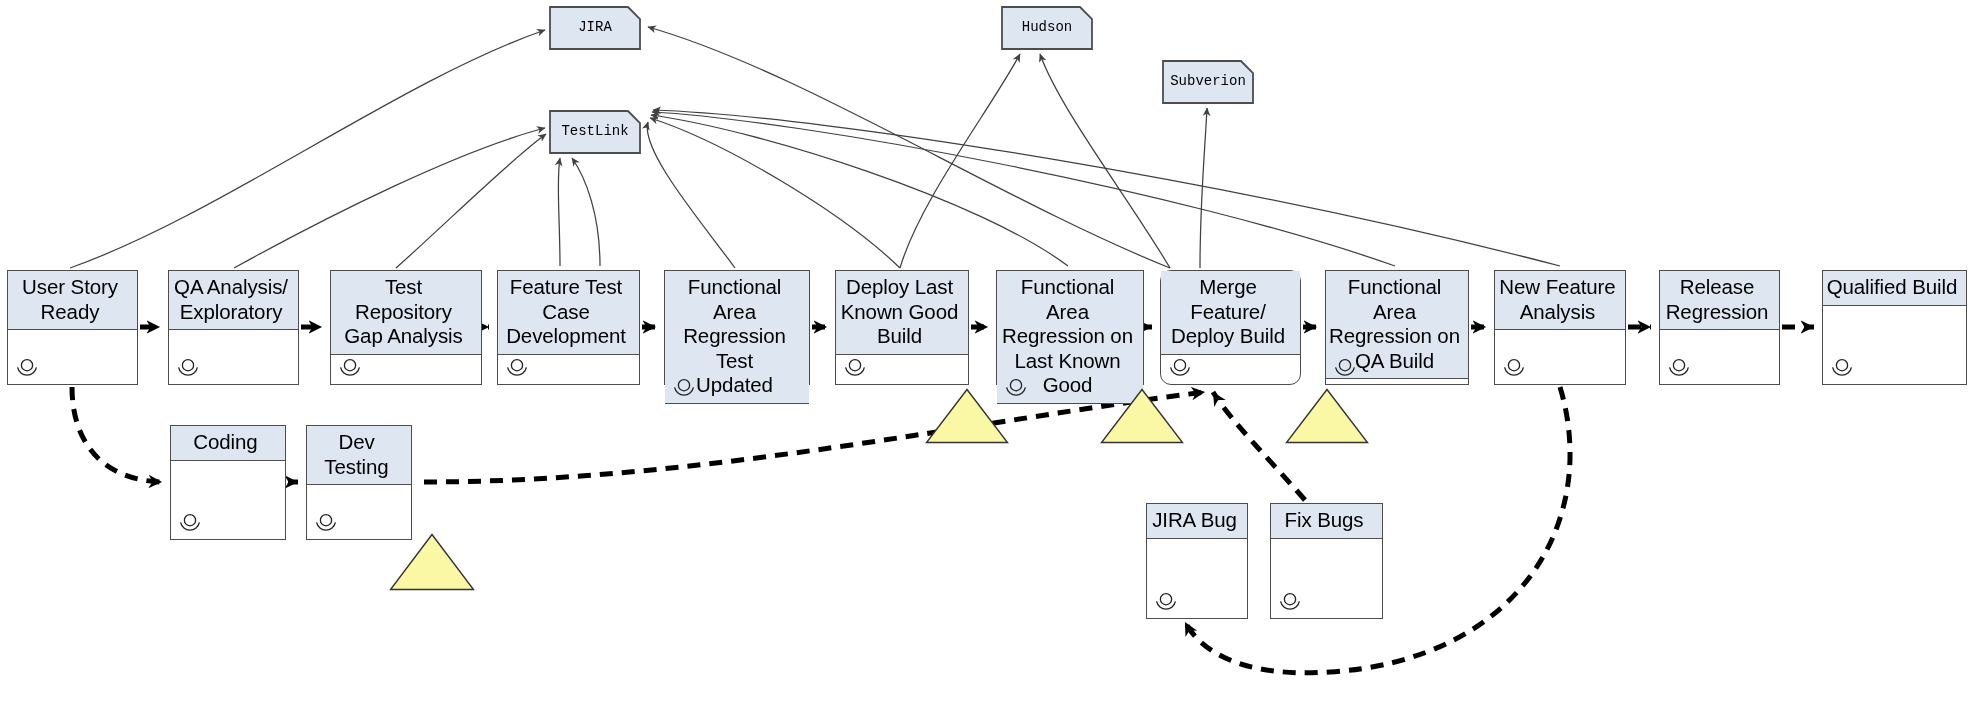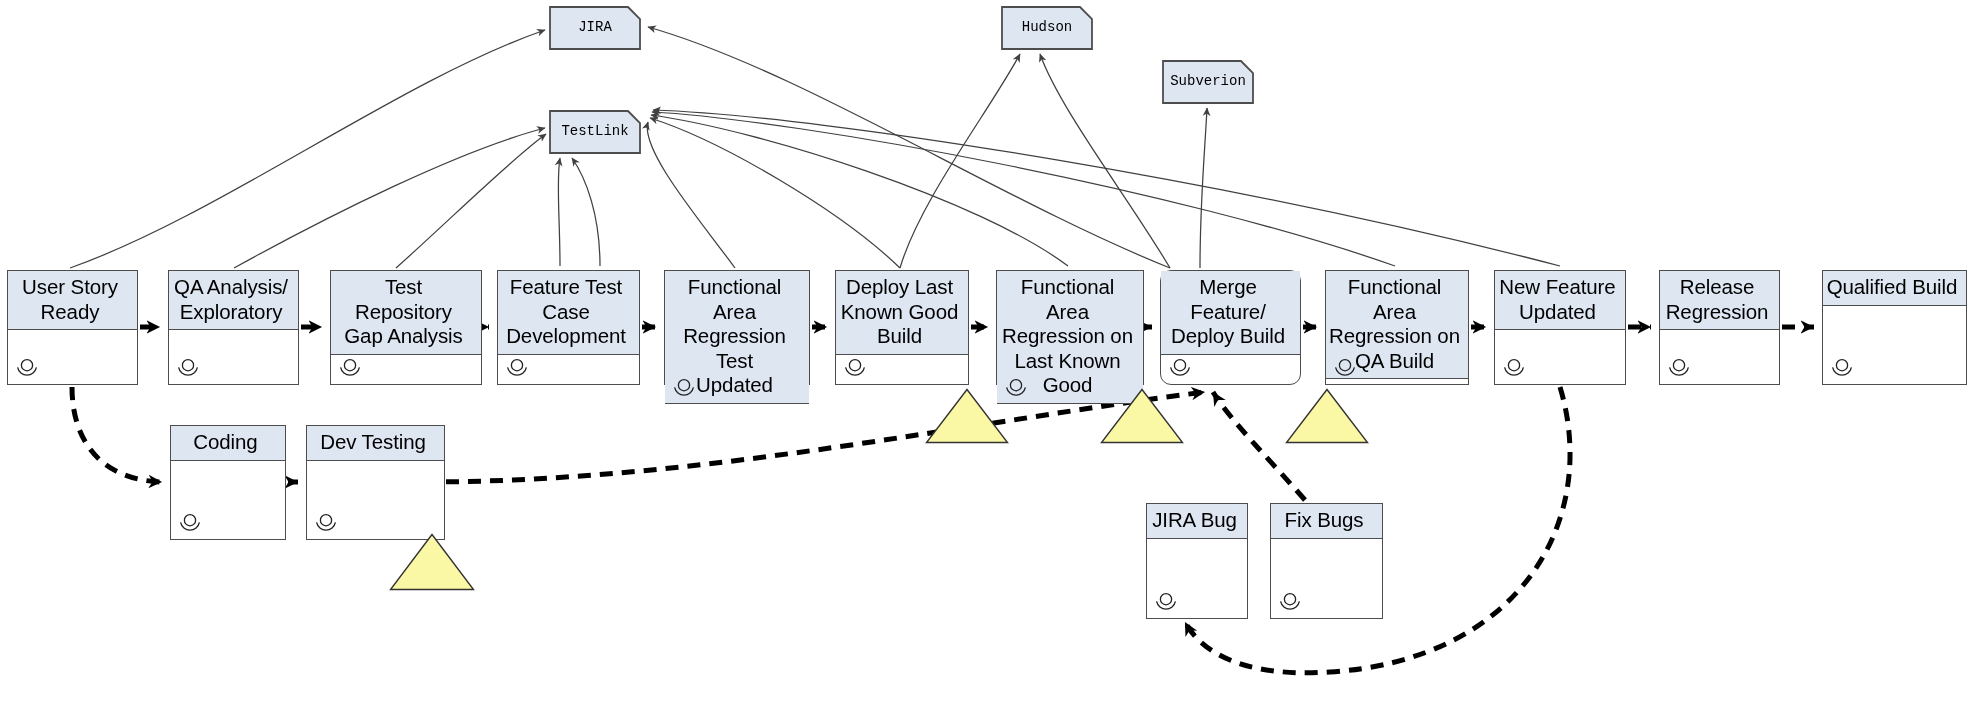--- a/index.html
+++ b/index.html
@@ -203,21 +203,21 @@
 QA Build</div>
         <div class="body">
           <svg class="person" viewBox="0 0 26 20" xmlns="http://www.w3.org/2000/svg">
             <circle cx="12" cy="7.2" r="5.6" fill="none" stroke="#222" stroke-width="1.3"></circle>
             <path d="M2.6,9.4 a9.6,9.6 0 0 0 18.8,0" fill="none" stroke="#222" stroke-width="1.3"></path>
           </svg>
         </div>
       </div>
       <div class="node" style="left: 1494px; top: 270px; width: 132px; height: 115px;">
         <div class="hdr">New Feature
-Updated</div>
+Analysis</div>
         <div class="body">
           <svg class="person" viewBox="0 0 26 20" xmlns="http://www.w3.org/2000/svg">
             <circle cx="12" cy="7.2" r="5.6" fill="none" stroke="#222" stroke-width="1.3"></circle>
             <path d="M2.6,9.4 a9.6,9.6 0 0 0 18.8,0" fill="none" stroke="#222" stroke-width="1.3"></path>
           </svg>
         </div>
       </div>
       <div class="node" style="left: 1659px; top: 270px; width: 121px; height: 115px;">
         <div class="hdr">Release
 Regression</div>
@@ -239,21 +239,21 @@
       </div>
       <div class="node" style="left: 170px; top: 425px; width: 116px; height: 115px;">
         <div class="hdr">Coding</div>
         <div class="body">
           <svg class="person" viewBox="0 0 26 20" xmlns="http://www.w3.org/2000/svg">
             <circle cx="12" cy="7.2" r="5.6" fill="none" stroke="#222" stroke-width="1.3"></circle>
             <path d="M2.6,9.4 a9.6,9.6 0 0 0 18.8,0" fill="none" stroke="#222" stroke-width="1.3"></path>
           </svg>
         </div>
       </div>
-      <div class="node" style="left: 306px; top: 425px; width: 139px; height: 115px;">
+      <div class="node" style="left: 306px; top: 425px; width: 106px; height: 115px;">
         <div class="hdr">Dev Testing</div>
         <div class="body">
           <svg class="person" viewBox="0 0 26 20" xmlns="http://www.w3.org/2000/svg">
             <circle cx="12" cy="7.2" r="5.6" fill="none" stroke="#222" stroke-width="1.3"></circle>
             <path d="M2.6,9.4 a9.6,9.6 0 0 0 18.8,0" fill="none" stroke="#222" stroke-width="1.3"></path>
           </svg>
         </div>
       </div>
       <div class="node" style="left: 1146px; top: 503px; width: 102px; height: 116px;">
         <div class="hdr">JIRA Bug</div>

